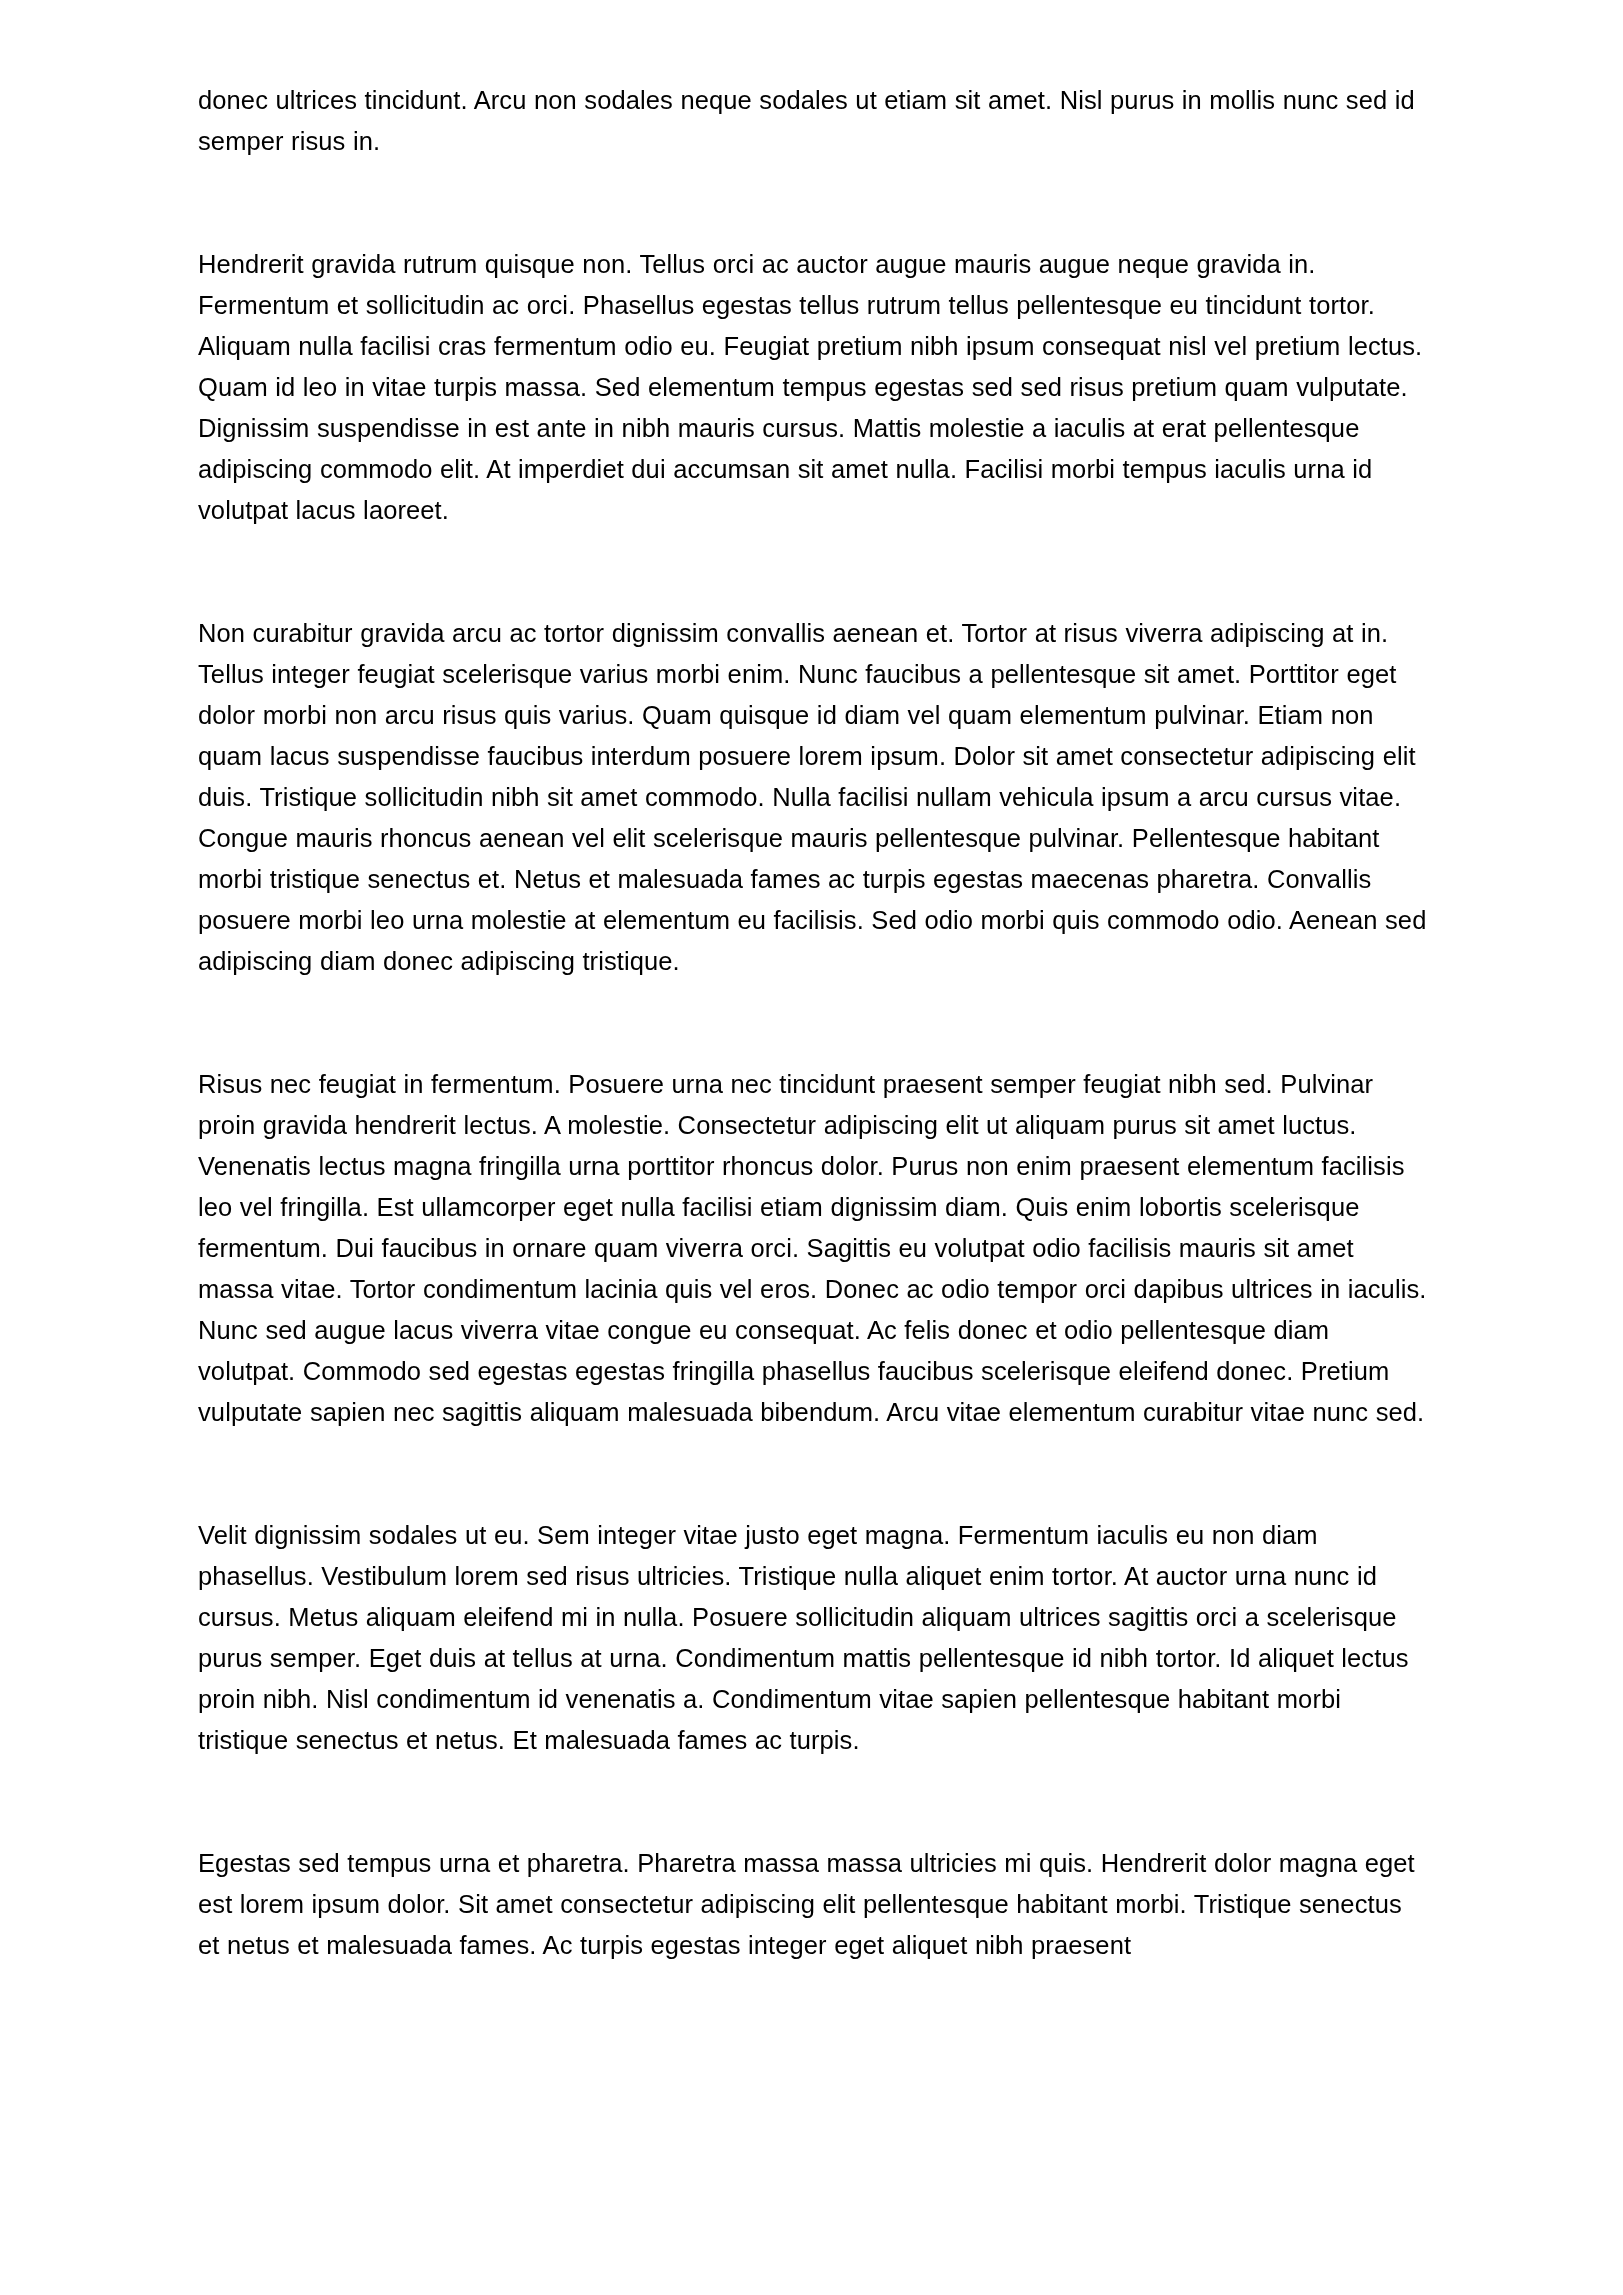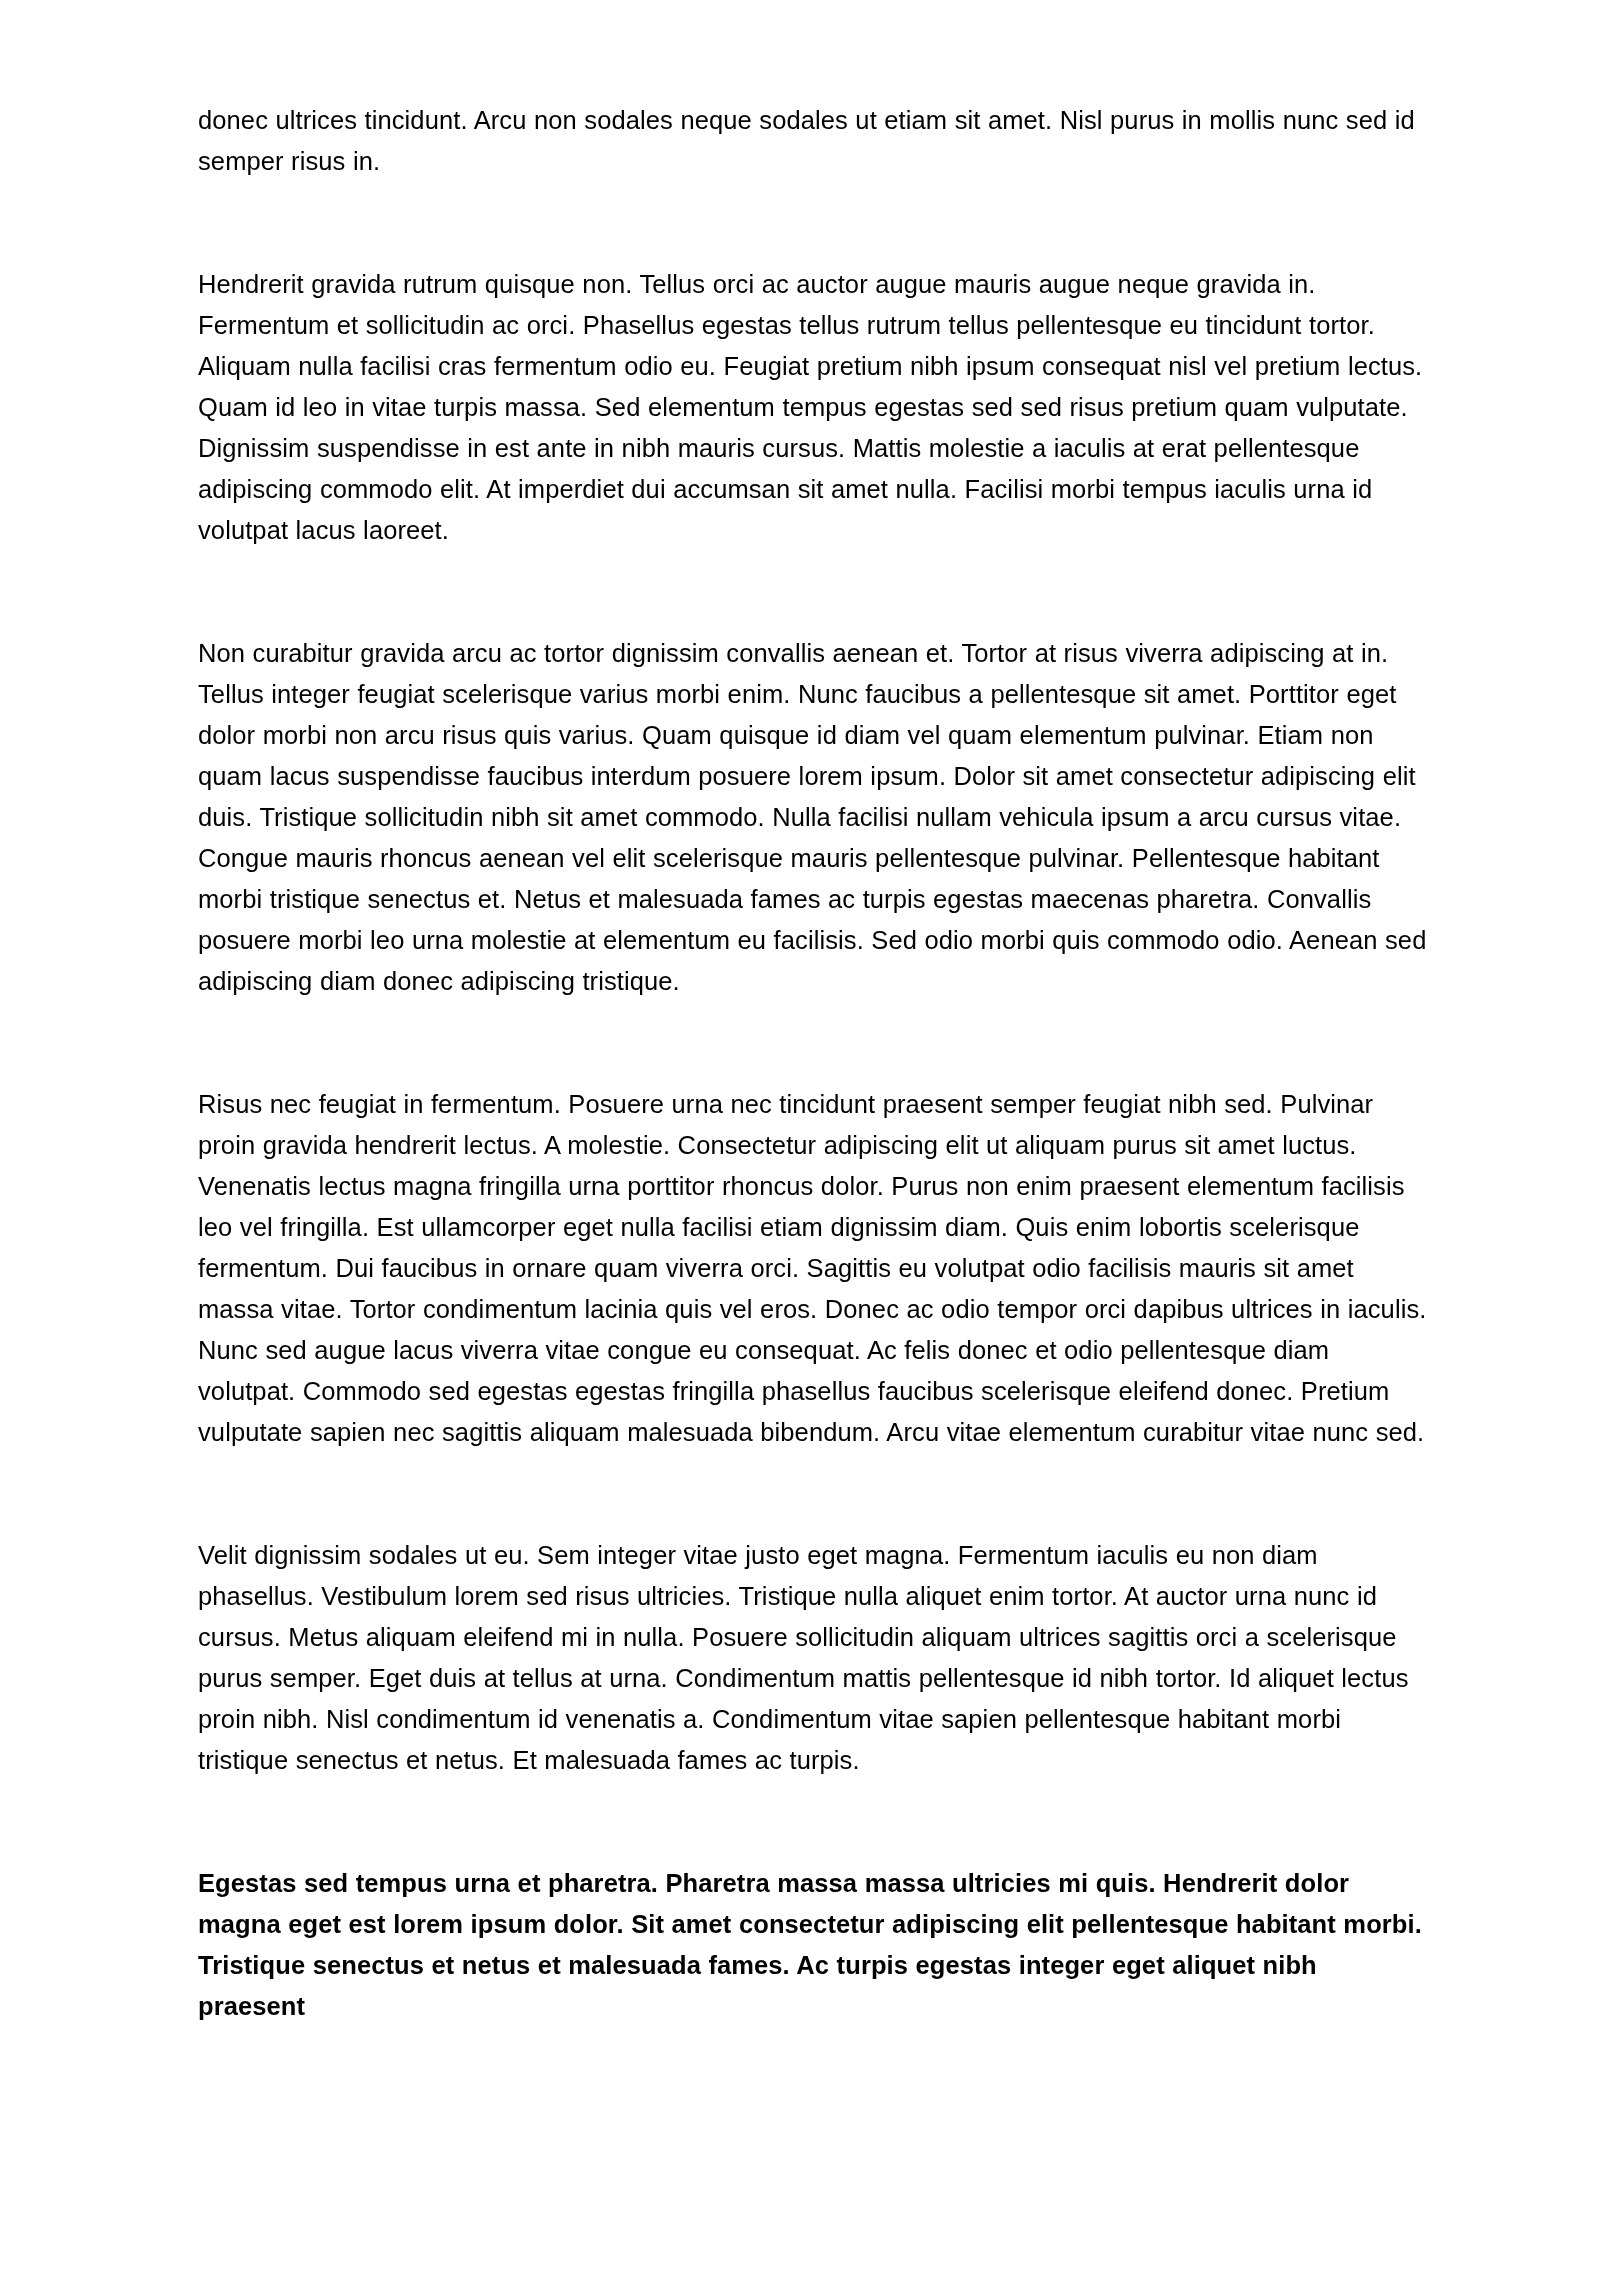--- a/index.html
+++ b/index.html
@@ -10,35 +10,34 @@
   body {
     width: 1623px;
     height: 2295px;
     overflow: hidden;
   }
   .page {
     box-sizing: border-box;
     width: 1623px;
     height: 2295px;
     background: #ffffff;
-    padding: 100px 196px 0 198px;
+    padding: 80px 196px 0 198px;
   }
   .para {
     font-family: "Liberation Sans", sans-serif;
     font-size: 25.5px;
     line-height: 41px;
     color: #000000;
     text-align: left;
     margin: 0 0 82px 0;
     letter-spacing: 0.1px;
     word-spacing: 0.3px;
   }
   .para:last-child {
     margin-bottom: 3px;
-    font-weight: bold;
   }
 </style>
 </head>
 <body>
 
 <div class="page">
   <p class="para">donec ultrices tincidunt. Arcu non sodales neque sodales ut etiam sit amet. Nisl purus in mollis nunc sed id semper risus in.</p>
   <p class="para">Hendrerit gravida rutrum quisque non. Tellus orci ac auctor augue mauris augue neque gravida in. Fermentum et sollicitudin ac orci. Phasellus egestas tellus rutrum tellus pellentesque eu tincidunt tortor. Aliquam nulla facilisi cras fermentum odio eu. Feugiat pretium nibh ipsum consequat nisl vel pretium lectus. Quam id leo in vitae turpis massa. Sed elementum tempus egestas sed sed risus pretium quam vulputate. Dignissim suspendisse in est ante in nibh mauris cursus. Mattis molestie a iaculis at erat pellentesque adipiscing commodo elit. At imperdiet dui accumsan sit amet nulla. Facilisi morbi tempus iaculis urna id volutpat lacus laoreet.</p>
   <p class="para">Non curabitur gravida arcu ac tortor dignissim convallis aenean et. Tortor at risus viverra adipiscing at in. Tellus integer feugiat scelerisque varius morbi enim. Nunc faucibus a pellentesque sit amet. Porttitor eget dolor morbi non arcu risus quis varius. Quam quisque id diam vel quam elementum pulvinar. Etiam non quam lacus suspendisse faucibus interdum posuere lorem ipsum. Dolor sit amet consectetur adipiscing elit duis. Tristique sollicitudin nibh sit amet commodo. Nulla facilisi nullam vehicula ipsum a arcu cursus vitae. Congue mauris rhoncus aenean vel elit scelerisque mauris pellentesque pulvinar. Pellentesque habitant morbi tristique senectus et. Netus et malesuada fames ac turpis egestas maecenas pharetra. Convallis posuere morbi leo urna molestie at elementum eu facilisis. Sed odio morbi quis commodo odio. Aenean sed adipiscing diam donec adipiscing tristique.</p>
   <p class="para">Risus nec feugiat in fermentum. Posuere urna nec tincidunt praesent semper feugiat nibh sed. Pulvinar proin gravida hendrerit lectus. A molestie. Consectetur adipiscing elit ut aliquam purus sit amet luctus. Venenatis lectus magna fringilla urna porttitor rhoncus dolor. Purus non enim praesent elementum facilisis leo vel fringilla. Est ullamcorper eget nulla facilisi etiam dignissim diam. Quis enim lobortis scelerisque fermentum. Dui faucibus in ornare quam viverra orci. Sagittis eu volutpat odio facilisis mauris sit amet massa vitae. Tortor condimentum lacinia quis vel eros. Donec ac odio tempor orci dapibus ultrices in iaculis. Nunc sed augue lacus viverra vitae congue eu consequat. Ac felis donec et odio pellentesque diam volutpat. Commodo sed egestas egestas fringilla phasellus faucibus scelerisque eleifend donec. Pretium vulputate sapien nec sagittis aliquam malesuada bibendum. Arcu vitae elementum curabitur vitae nunc sed.</p>

